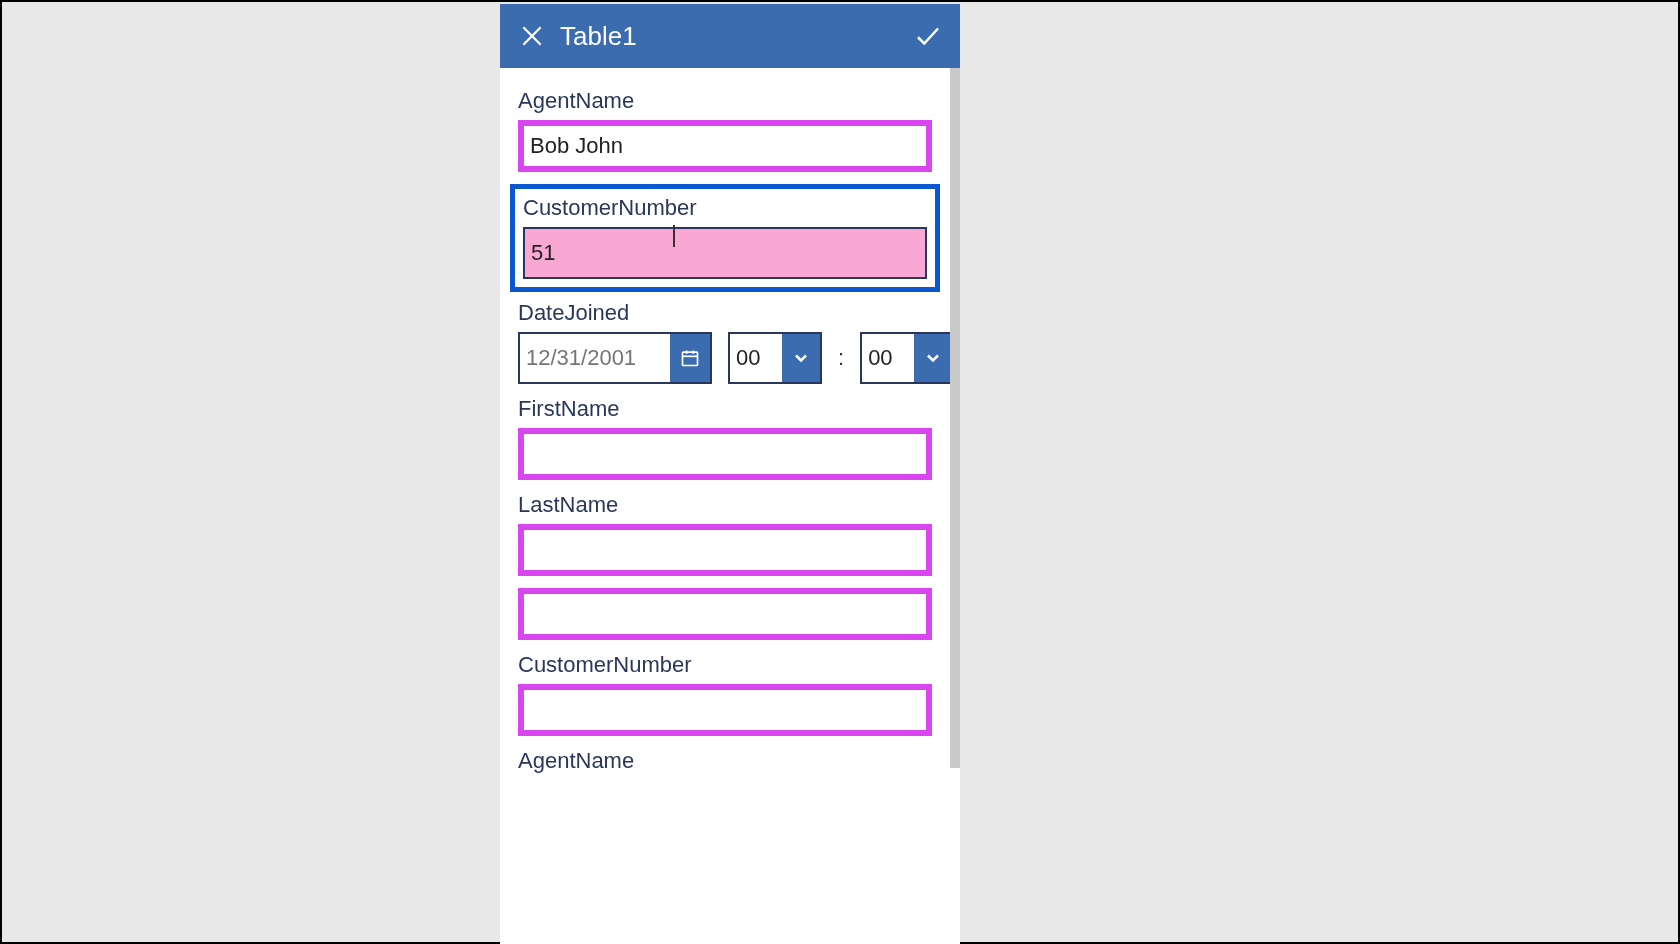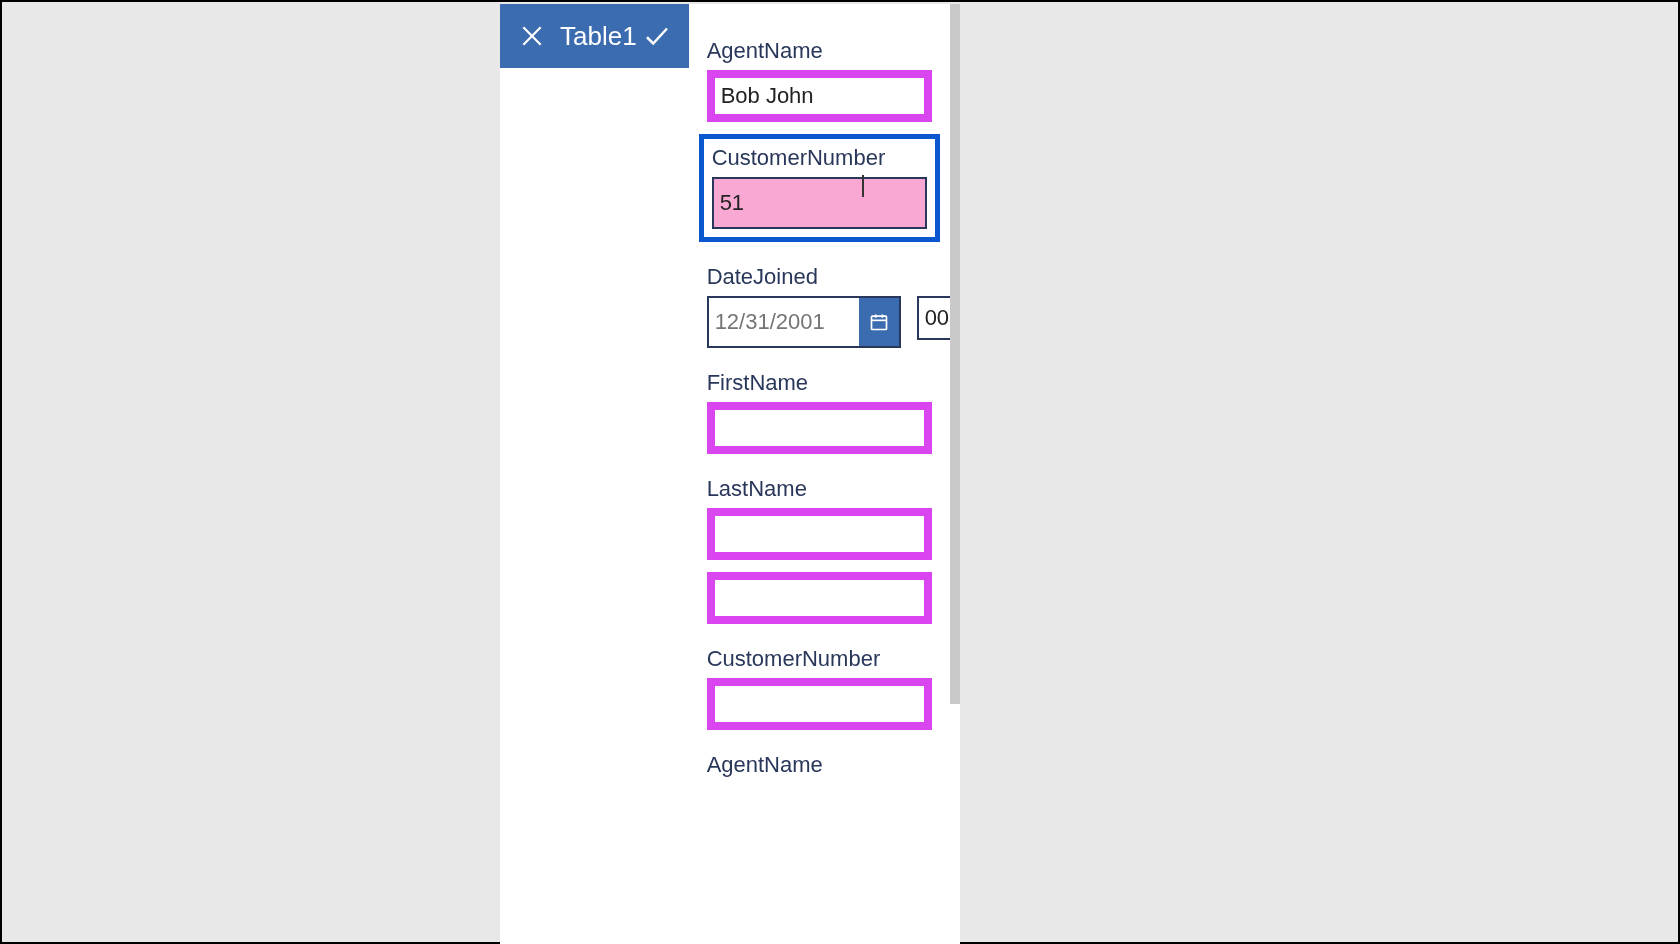--- a/index.html
+++ b/index.html
@@ -18,21 +18,21 @@
       border: 2px solid #000;
     }
     .app-window {
       position: absolute;
       left: 498px;
       top: 2px;
       width: 460px;
       height: 940px;
       background: #fff;
       display: flex;
-      flex-direction: row;
+      flex-direction: column;
     }
     .titlebar {
       background: #3c6cb0;
       height: 64px;
       display: flex;
       align-items: center;
       padding: 0 12px;
       color: #fff;
     }
     .titlebar .close-btn,
@@ -73,27 +73,27 @@
       right: 0; top: 0;
       width: 10px;
       height: 700px;
       background: #c9c9c9;
       border-radius: 0;
     }
     .field-label {
       color: #29375a;
       font-size: 22px;
       font-weight: 400;
-      margin-top: 22px;
+      margin-top: 8px;
       margin-bottom: 6px;
     }
     .text-input {
       width: 100%;
       height: 52px;
-      border: 8px solid #d946ef;
+      border: 6px solid #d946ef;
       background: #fff;
       font-size: 22px;
       color: #222;
       padding: 0 6px;
       outline: none;
     }
     .field-block { margin-bottom: 12px; }
     .highlighted-block {
       border: 5px solid #0b57d0;
       padding: 6px 8px 8px 8px;
@@ -135,21 +135,21 @@
     .time-sep {
       display: flex;
       align-items: center;
       font-size: 22px;
       color: #29375a;
       padding: 0 0px;
     }
     .time-select {
       display: flex;
       border: 2px solid #29375a;
-      height: 44px;
+      height: 52px;
     }
     .time-select .time-val {
       width: 52px;
       border: none;
       font-size: 22px;
       color: #222;
       padding: 0 6px;
       outline: none;
       background: #fff;
       display: flex;

